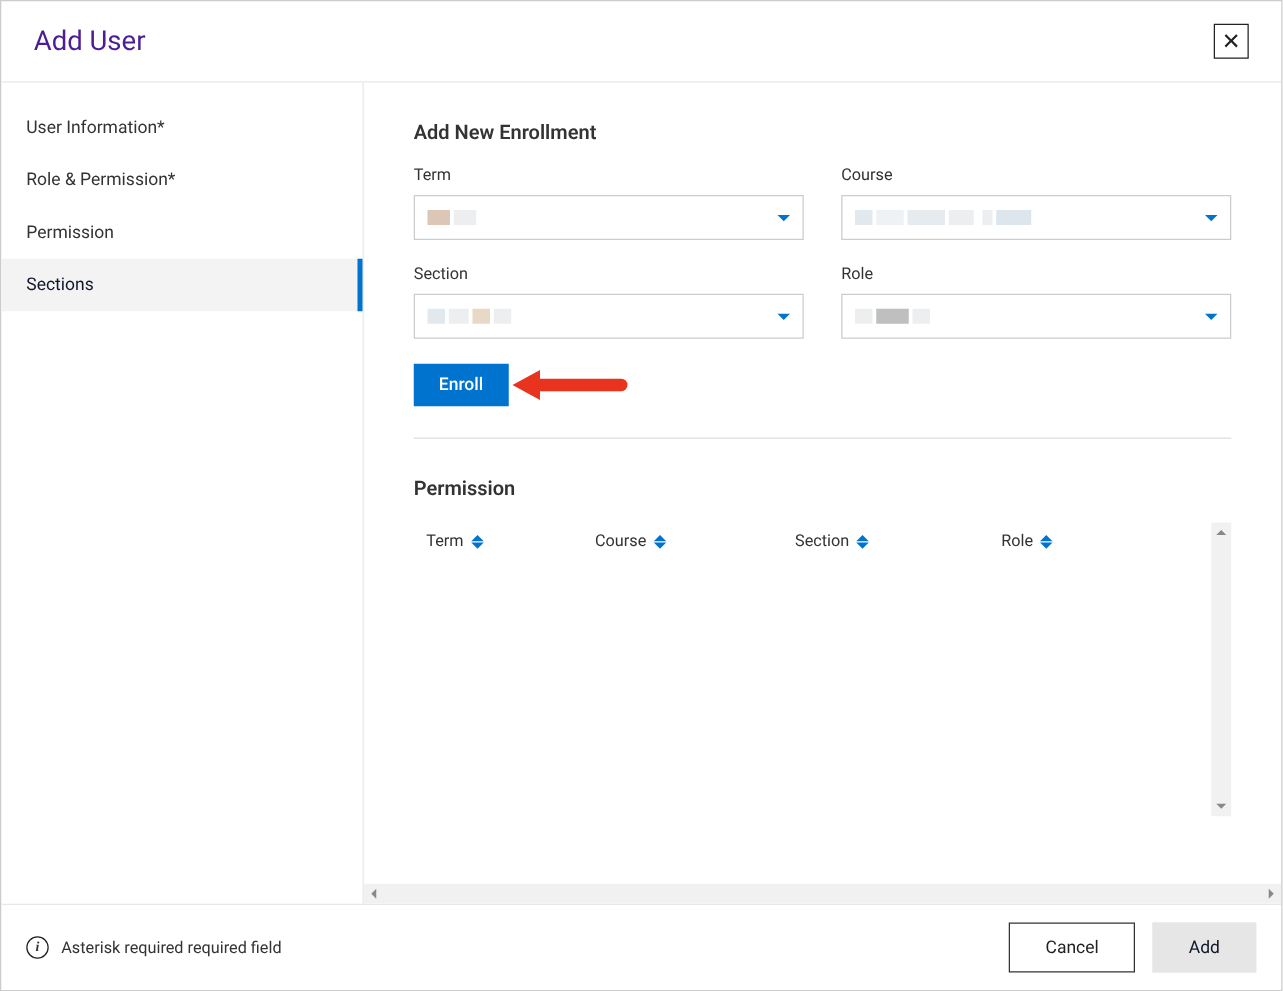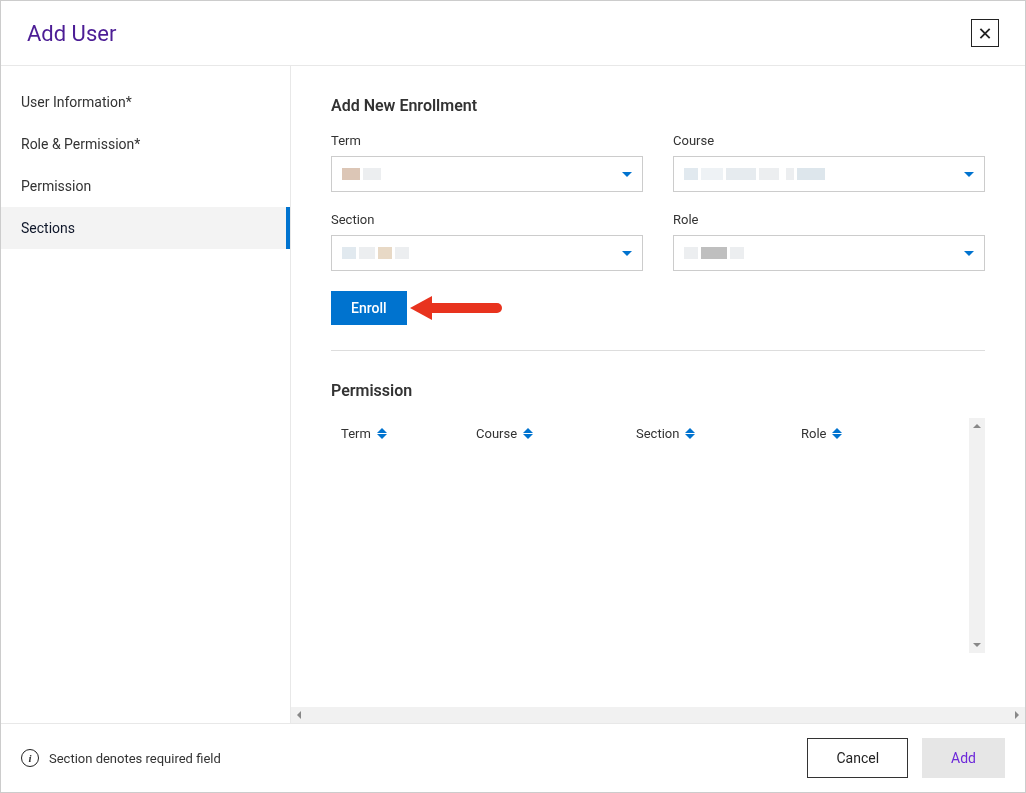--- a/index.html
+++ b/index.html
@@ -292,21 +292,21 @@
       cursor: pointer;
     }
     .btn-cancel {
       background: #fff;
       border: 1px solid #333;
       color: #222;
     }
     .btn-add {
       background: #e6e6e6;
       border: 1px solid #e6e6e6;
-      color: #6d28d9;
+      color: #0f172a;
     }
   </style>
 </head>
 <body>
 
 <div class="header">
   <h1>Add User</h1>
   <button class="close-btn">
     <span>✕</span>
   </button>
@@ -446,19 +446,19 @@
     <div class="hscroll">
       <span class="hsmall-left"></span>
       <span class="hsmall-right"></span>
     </div>
   </div>
 </div>
 
 <div class="footer">
   <div class="footer-left">
     <span class="info-icon">i</span>
-    <span>Section denotes required field</span>
+    <span>Asterisk required required field</span>
   </div>
   <div class="footer-right">
     <button class="btn btn-cancel">Cancel</button>
     <button class="btn btn-add">Add</button>
   </div>
 </div>
 
 </body></html>

